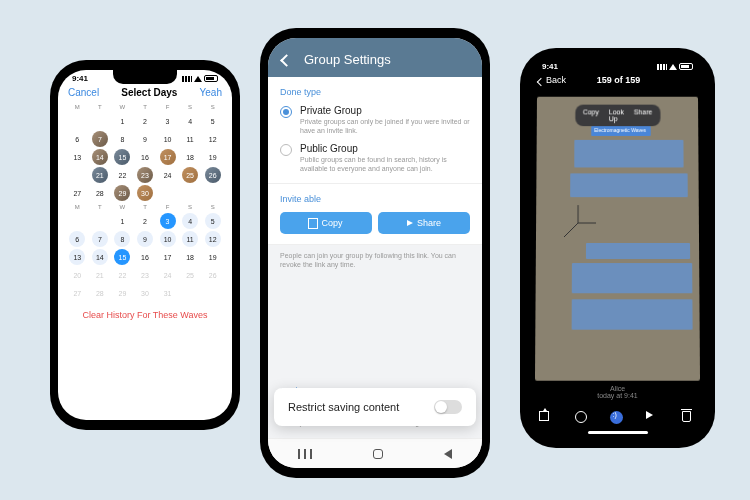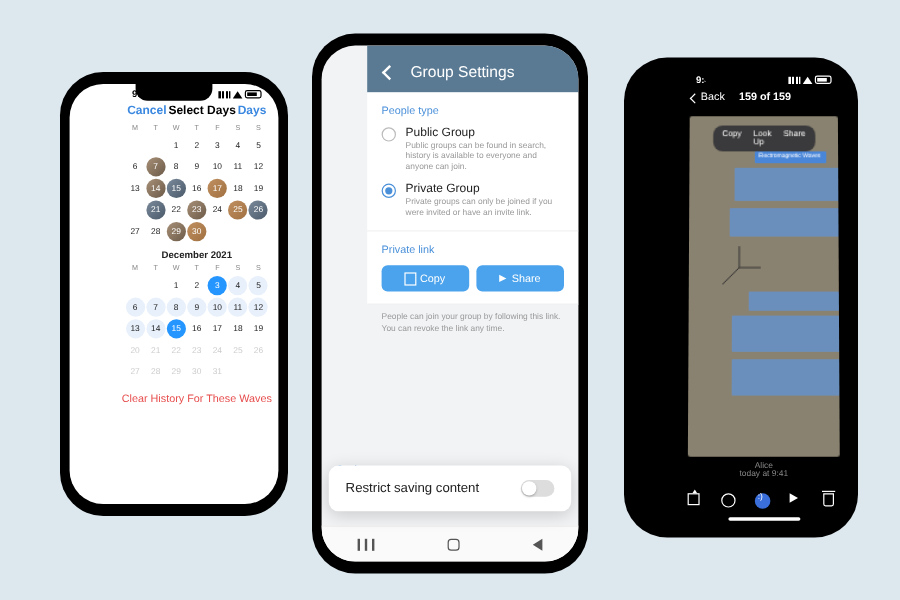--- a/index.html
+++ b/index.html
@@ -10,38 +10,38 @@
     position: relative; overflow: hidden;
   }
   .phone {
     position: absolute;
     background: #000; border-radius: 36px;
     padding: 10px 8px;
   }
   .screen {
     background: #fff; border-radius: 28px; overflow: hidden;
     width: 100%; height: 100%; position: relative;
-    display: flex; flex-direction: column; padding-left: 38px;
+    display: flex; flex-direction: column;
   }
   
   .p1 { left: 50px; top: 60px; width: 190px; height: 370px; }
   .notch { position:absolute; top:0; left:50%; transform:translateX(-50%);
     width:64px; height:14px; background:#000; border-radius:0 0 10px 10px; z-index:5;}
   .status { display:flex; justify-content:space-between; align-items:center;
     padding:4px 14px 0; font-size:8px; font-weight:600; color:#000;}
   .status .right { display:flex; gap:2px; align-items:center;}
   .sigbar, .wifi, .batt { display:inline-block; }
   .sigbar { width:10px; height:6px; background:
     linear-gradient(to right,#000 0 2px,transparent 2px 3px,#000 3px 5px,transparent 5px 6px,#000 6px 8px,transparent 8px 9px,#000 9px 10px);}
   .wifi { width:0;height:0;border-left:4px solid transparent;border-right:4px solid transparent;border-bottom:6px solid #000;}
   .batt { width:14px;height:7px;border:1px solid #000;border-radius:2px;position:relative;}
   .batt::after{content:"";position:absolute;left:1px;top:1px;right:3px;bottom:1px;background:#000;}
   .p1 .hdr { display:flex; justify-content:space-between; align-items:center;
     padding:4px 10px; font-size:10px;}
-  .p1 .hdr .blue{ color:#3a88e0; font-weight:700;text-align:right;}
+  .p1 .hdr .blue{ color:#3a88e0; font-weight:400;text-align:right;}
   .p1 .hdr .title{ font-weight:700; font-size:10px;}
   .cal { padding:0 8px; font-size:7px; color:#222;}
   .dow { display:flex; justify-content:space-around; color:#888; font-size:6px; padding:2px 0;}
   .dow span{ width:14px; text-align:center;}
   .week{ display:flex; justify-content:space-around; padding:1px 0;}
   .day{ width:16px; height:16px; display:flex; align-items:center; justify-content:center;
     border-radius:50%; font-size:7px; position:relative;}
   .ghost{ color:#ccc;}
   .av{ background:linear-gradient(135deg,#a89078,#6b5a48); color:#fff;}
   .av2{ background:linear-gradient(135deg,#7a8a9a,#4a5a6a); color:#fff;}
@@ -131,21 +131,21 @@
       <span>9:41</span>
       <span class="right">
         <span class="sigbar"></span>
         <span class="wifi"></span>
         <span class="batt"></span>
       </span>
     </div>
     <div class="hdr">
       <span class="blue">Cancel</span>
       <span class="title">Select Days</span>
-      <span class="blue">Days</span>
+      <span class="blue">Yeah</span>
     </div>
     <div class="cal">
       <div class="dow" id="dow1">
           <span>M</span>
           <span>T</span>
           <span>W</span>
           <span>T</span>
           <span>F</span>
           <span>S</span>
           <span>S</span>
@@ -190,21 +190,20 @@
           <div class="week">
             <div class="day">27</div>
             <div class="day">28</div>
             <div class="day av">29</div>
             <div class="day av3">30</div>
             <div class="day"> </div>
             <div class="day"> </div>
             <div class="day"> </div>
           </div>
         </div>
-      <div class="month">December 2021</div>
       <div class="dow" id="dow2">
           <span>M</span>
           <span>T</span>
           <span>W</span>
           <span>T</span>
           <span>F</span>
           <span>S</span>
           <span>S</span>
         </div>
       <div id="m2">
@@ -259,38 +258,38 @@
   </div>
 </div>
 
 <div class="phone p2">
   <div class="screen">
     <div class="p2hdr">
       <div class="back"></div>
       <div class="ttl">Group Settings</div>
     </div>
     <div class="card">
-      <div class="lbl">People type</div>
+      <div class="lbl">Done type</div>
+      <div class="radio-row">
+        <div class="radio on"></div>
+        <div>
+          <div class="optttl">Private Group</div>
+          <div class="optdesc">Private groups can only be joined if you were invited or have an invite link.</div>
+        </div>
+      </div>
       <div class="radio-row">
         <div class="radio"></div>
         <div>
           <div class="optttl">Public Group</div>
           <div class="optdesc">Public groups can be found in search, history is available to everyone and anyone can join.</div>
         </div>
       </div>
-      <div class="radio-row">
-        <div class="radio on"></div>
-        <div>
-          <div class="optttl">Private Group</div>
-          <div class="optdesc">Private groups can only be joined if you were invited or have an invite link.</div>
-        </div>
-      </div>
     </div>
     <div class="card">
-      <div class="lbl">Private link</div>
+      <div class="lbl">Invite able</div>
       <div class="btnrow">
         <div class="btn">
           <span class="copyic"></span>
           <span>Copy</span>
         </div>
         <div class="btn">
           <span class="shareic"></span>
           <span>Share</span>
         </div>
       </div>

